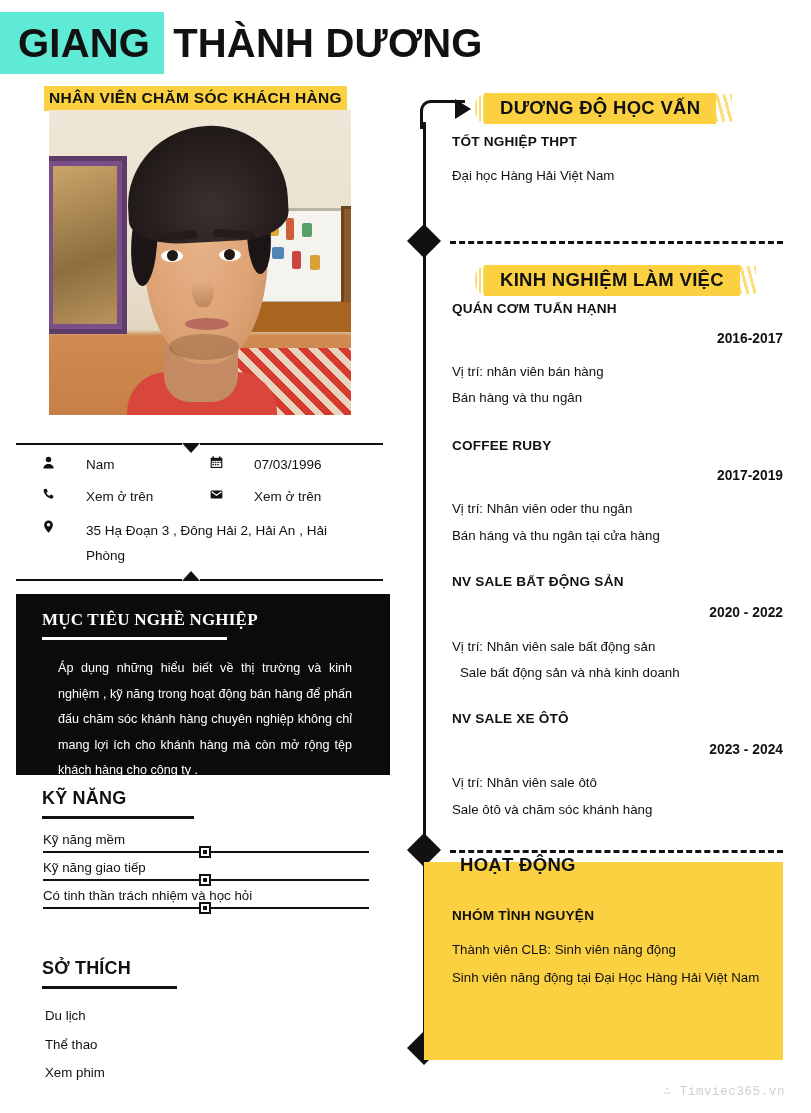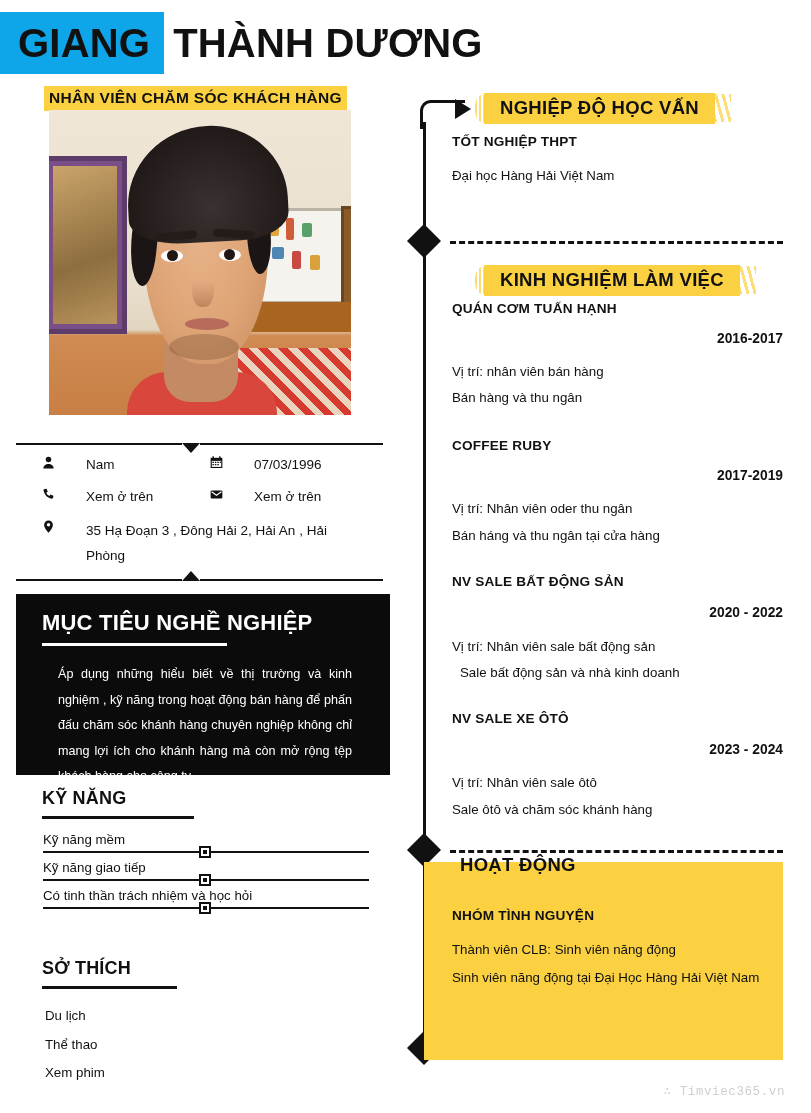--- a/index.html
+++ b/index.html
@@ -15,21 +15,21 @@
   .page{position:absolute;inset:0;}
 
   
   .hdr-name{
     position:absolute;left:0;top:12px;height:62px;
     display:flex;align-items:center;
     font-size:40px;font-weight:bold;letter-spacing:.2px;
     white-space:nowrap;
   }
   .hdr-first{
-    background:#0ea5e9;padding:0 14px 0 18px;height:62px;
+    background:#5eead4;padding:0 14px 0 18px;height:62px;
     display:flex;align-items:center;
   }
   .hdr-last{padding-left:9px;}
 
   .hdr-role{
     position:absolute;left:44px;top:86px;
     background:#FBD141;
     font-size:15.5px;font-weight:bold;letter-spacing:.3px;
     padding:3px 5px 4px 5px;
     white-space:nowrap;
@@ -108,21 +108,21 @@
   .c-col.one{width:168px;}
   .c-ico{width:24px;flex:0 0 24px;color:#111;font-size:13px;padding-top:1px;}
   .c-ico svg{display:block;}
   .c-txt{flex:1;}
 
   
   .obj{
     position:absolute;left:16px;top:594px;width:374px;height:181px;
     background:#0b0b0b;color:#fff;box-sizing:border-box;padding:16px 22px 0 26px;
   }
-  .obj h2{margin:0;font-size:22px;font-weight:bold;letter-spacing:.2px;}
+  .obj h2{margin:0;font-size:17px;font-weight:bold;letter-spacing:.2px;font-family:Liberation Serif, serif;}
   .obj .ul{width:185px;height:3px;background:#fff;margin:7px 0 11px 0;}
   .obj p{margin:16px;font-size:12.6px;line-height:2.03;text-align:justify;}
 
   
   .lsec{position:absolute;left:42px;}
   .lsec h2{margin:0;font-size:18px;font-weight:bold;letter-spacing:.2px;color:#111;}
   .lsec .ul{height:3px;background:#111;margin-top:7px;}
 
   .skills{position:absolute;left:43px;top:832px;width:326px;}
   .skill{margin-bottom:7px;}
@@ -340,21 +340,21 @@
   <div class="tl-v"></div>
   <div class="dia" style="top:229px;"></div>
   <div class="dia" style="top:838px;"></div>
   <div class="dia" style="top:1036px;"></div>
   <div class="dash" style="top:241px;"></div>
   <div class="dash" style="top:850px;"></div>
   <div class="dash" style="top:1048px;"></div>
 
   <div class="act-box"></div>
 
-  <div class="rsec-title" style="left:484px;top:93px;">NGHIỆP ĐỘ HỌC VẤN</div>
+  <div class="rsec-title" style="left:484px;top:93px;">DƯƠNG ĐỘ HỌC VẤN</div>
   <div class="r-sub" style="left:452px;top:134px;">TỐT NGHIỆP THPT</div>
   <div class="r-line" style="left:452px;top:168px;">Đại học Hàng Hải Việt Nam</div>
 
   <div class="rsec-title" style="left:484px;top:265px;">KINH NGHIỆM LÀM VIỆC</div>
 
   <div class="r-sub" style="left:452px;top:301px;">QUÁN CƠM TUẤN HẠNH</div>
   <div class="r-year" style="left:540px;top:331px;width:243px;">2016-2017</div>
   <div class="r-line" style="left:452px;top:364px;">Vị trí: nhân viên bán hàng</div>
   <div class="r-line" style="left:452px;top:390px;">Bán hàng và thu ngân</div>
 

